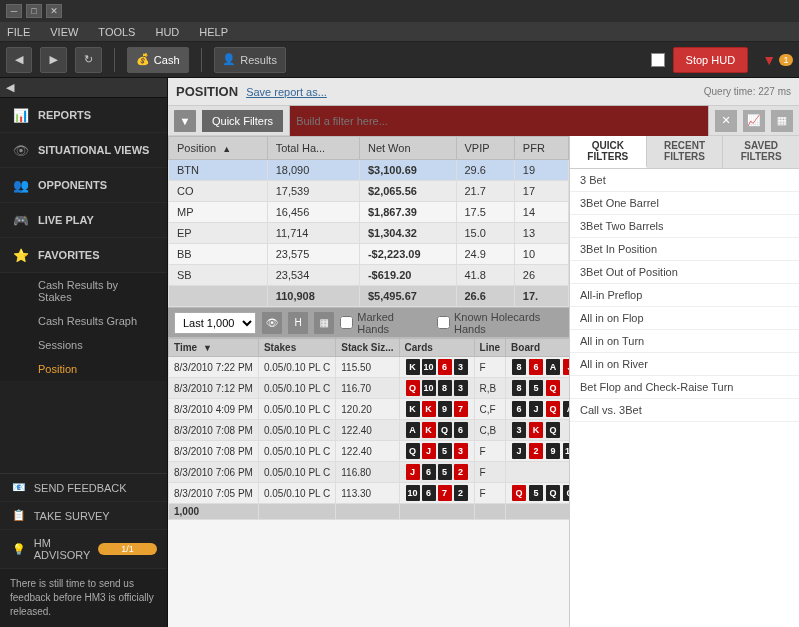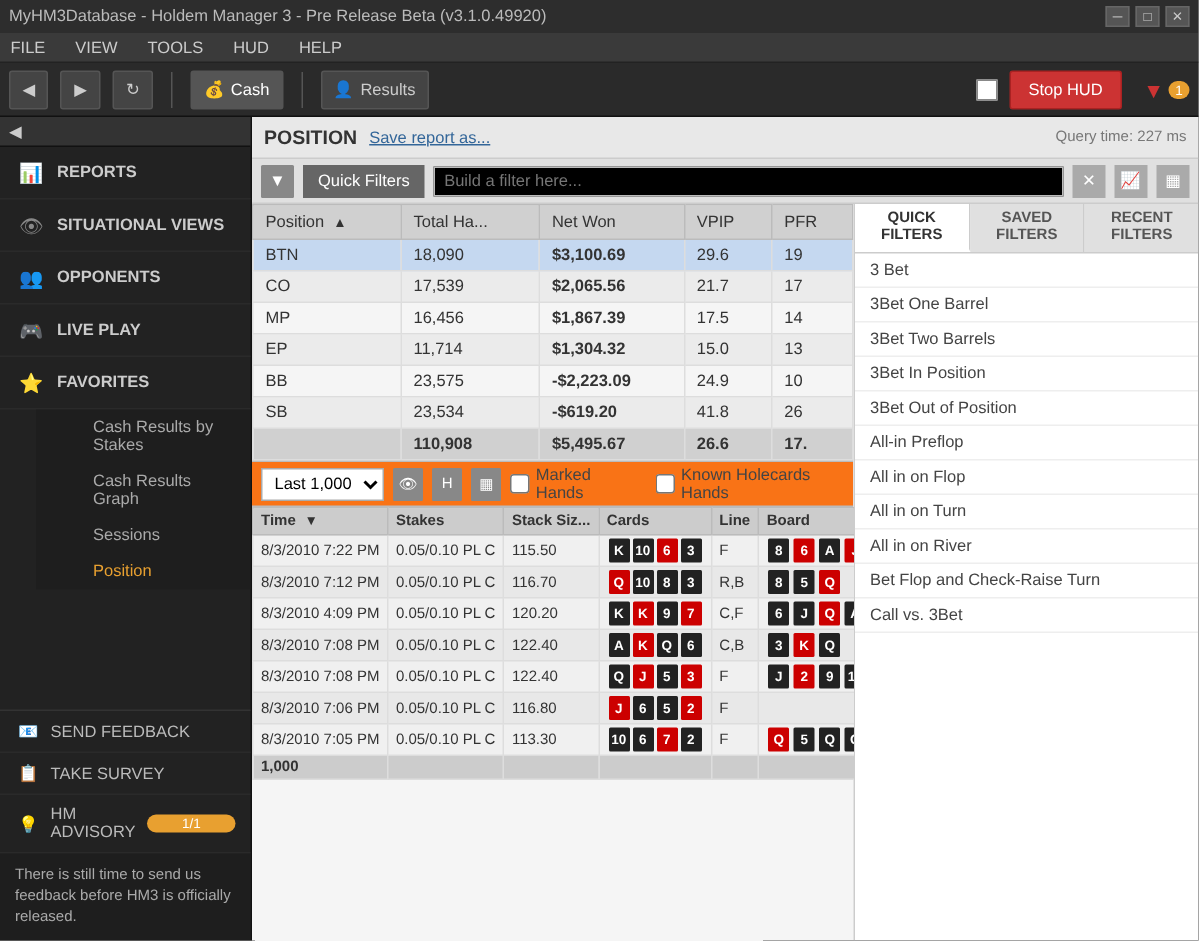--- a/index.html
+++ b/index.html
@@ -26,21 +26,21 @@
 
     
     #main { display: flex; height: calc(627px - 78px); }
 
     
     #sidebar { width: 168px; background: #222; border-right: 1px solid #111; display: flex; flex-direction: column; flex-shrink: 0; }
     .sidebar-toggle { background: #333; height: 20px; display: flex; align-items: center; padding: 0 6px; cursor: pointer; border-bottom: 1px solid #111; }
     .sidebar-nav-item { display: flex; align-items: center; gap: 8px; padding: 8px 12px; cursor: pointer; color: #bbb; border-bottom: 1px solid #2a2a2a; }
     .nav-icon { width: 18px; height: 18px; display: flex; align-items: center; justify-content: center; color: #888; font-size: 13px; flex-shrink: 0; }
     .nav-label { font-size: 11px; font-weight: bold; color: #ccc; }
-    .sidebar-sub-items { background: #1e1e1e; margin-left: 24px; }
+    .sidebar-sub-items { background: #1e1e1e; }
     .sidebar-sub-item { padding: 6px 16px 6px 38px; cursor: pointer; color: #aaa; font-size: 11px; }
     .sidebar-sub-item.active { color: #e8a030; }
     .sidebar-bottom { margin-top: auto; border-top: 1px solid #333; }
     .sidebar-bottom-item { display: flex; align-items: center; gap: 8px; padding: 7px 12px; cursor: pointer; color: #bbb; border-bottom: 1px solid #2a2a2a; }
     .sidebar-advisory { background: #1e1e1e; padding: 8px 10px; font-size: 10px; color: #aaa; line-height: 1.4; }
     .badge-count { background: #666; color: #fff; border-radius: 8px; font-size: 9px; padding: 1px 23px; margin-left: auto; }
     .badge-orange { background: #e8a030; }
 
     
     #content { flex: 1; background: #f0f0f0; display: flex; flex-direction: column; overflow: hidden; }
@@ -48,21 +48,21 @@
     
     #content-header { background: #e8e8e8; padding: 4px 8px; display: flex; align-items: center; justify-content: space-between; border-bottom: 1px solid #ccc; height: 28px; }
     #content-title { font-size: 13px; font-weight: bold; color: #333; text-transform: uppercase; }
     .save-report-link { color: #336699; font-size: 11px; cursor: pointer; text-decoration: underline; }
     .query-time { color: #777; font-size: 10px; }
 
     
     #filter-bar { background: #e0e0e0; padding: 3px 6px; display: flex; align-items: center; gap: 6px; border-bottom: 1px solid #ccc; height: 30px; }
     .filter-icon-btn { background: #888; color: #fff; border: none; width: 22px; height: 22px; display: flex; align-items: center; justify-content: center; cursor: pointer; font-size: 11px; border-radius: 1px; }
     .quick-filters-btn { background: #666; color: #fff; border: none; height: 22px; padding: 0 10px; cursor: pointer; font-size: 11px; display: flex; align-items: center; gap: 4px; }
-    #filter-input { flex: 1; height: 20px; border: 1px solid #bbb; background: #000000; padding: 0 6px; font-size: 11px; color: #999; }
+    #filter-input { flex: 1; height: 32px; border: 1px solid #bbb; background: #7f1d1d; padding: 0 6px; font-size: 11px; color: #999; }
     .filter-action-btn { background: #aaa; border: none; color: #fff; width: 22px; height: 22px; display: flex; align-items: center; justify-content: center; cursor: pointer; font-size: 11px; }
 
     
     #content-body { display: flex; flex: 1; overflow: hidden; }
 
     
     #table-area { flex: 1; background: #f5f5f5; display: flex; flex-direction: column; overflow: hidden; }
 
     
     #position-table { overflow: auto; }
@@ -72,21 +72,21 @@
     .data-table tr:nth-child(even) { background: #ebebeb; }
     .data-table tr:nth-child(odd) { background: #f5f5f5; }
     .data-table tr.selected { background: #c5d8f0; }
     .pos-cell { color: #333; }
     .net-won-pos { color: #006600; font-weight: bold; }
     .net-won-neg { color: #cc0000; font-weight: bold; }
     .total-row { background: #d0d0d0 !important; font-weight: bold; }
 
     
     #hands-section { border-top: 1px solid #bbb; display: flex; flex-direction: column; flex: 1; overflow: hidden; }
-    #hands-toolbar { background: #f97316; padding: 3px 6px; display: flex; align-items: center; gap: 6px; border-bottom: 1px solid #bbb; height: 30px; }
+    #hands-toolbar { background: #a3a3a3; padding: 3px 6px; display: flex; align-items: center; gap: 6px; border-bottom: 1px solid #bbb; height: 30px; }
     .select-box { height: 22px; border: 1px solid #aaa; background: #fff; font-size: 11px; padding: 0 4px; }
     .icon-btn { background: #888; color: #fff; border: none; width: 22px; height: 22px; display: flex; align-items: center; justify-content: center; cursor: pointer; font-size: 10px; border-radius: 1px; }
     .checkbox-label { display: flex; align-items: center; gap: 4px; font-size: 11px; color: #444; cursor: pointer; }
     .checkbox-label input { margin: 0; }
 
     
     #hands-table { overflow: auto; flex: 1; }
     .hands-table { width: 100%; border-collapse: collapse; font-size: 10px; }
     .hands-table th { background: #ccc; color: #333; padding: 3px 5px; border: 1px solid #bbb; text-align: left; cursor: pointer; white-space: nowrap; }
     .hands-table td { padding: 2px 5px; border: 1px solid #ddd; color: #333; white-space: nowrap; background: #f0f0f0; }
@@ -111,21 +111,20 @@
 
     .sort-arrow { font-size: 9px; margin-left: 3px; }
     
     
     .hands-total-row td { background: #ccc !important; font-weight: bold; }
   </style>
 </head>
 <body>
 
 <div id="titlebar">
-  <span>MyHM3Database - Holdem Manager 3 - Pre Release Beta (v3.1.0.49920)</span>
   <div id="titlebar-controls">
     <div class="titlebar-btn">─</div>
     <div class="titlebar-btn">□</div>
     <div class="titlebar-btn">✕</div>
   </div>
 </div>
 
 <div id="menubar">
   <span class="menu-item">FILE</span>
   <span class="menu-item">VIEW</span>
@@ -452,22 +451,22 @@
                 </tbody>
             </table>
           </div>
         </div>
 
       </div>
 
       <div id="quick-filters-panel">
         <div class="qf-tabs">
           <div class="qf-tab active">QUICK FILTERS</div>
+          <div class="qf-tab">RECENT FILTERS</div>
           <div class="qf-tab">SAVED FILTERS</div>
-          <div class="qf-tab">RECENT FILTERS</div>
         </div>
         <div class="qf-scroll" id="qf-items">
         <div class="qf-item">3 Bet</div>
             <div class="qf-item">3Bet One Barrel</div>
             <div class="qf-item">3Bet Two Barrels</div>
             <div class="qf-item">3Bet In Position</div>
             <div class="qf-item">3Bet Out of Position</div>
             <div class="qf-item">All-in Preflop</div>
             <div class="qf-item">All in on Flop</div>
             <div class="qf-item">All in on Turn</div>

